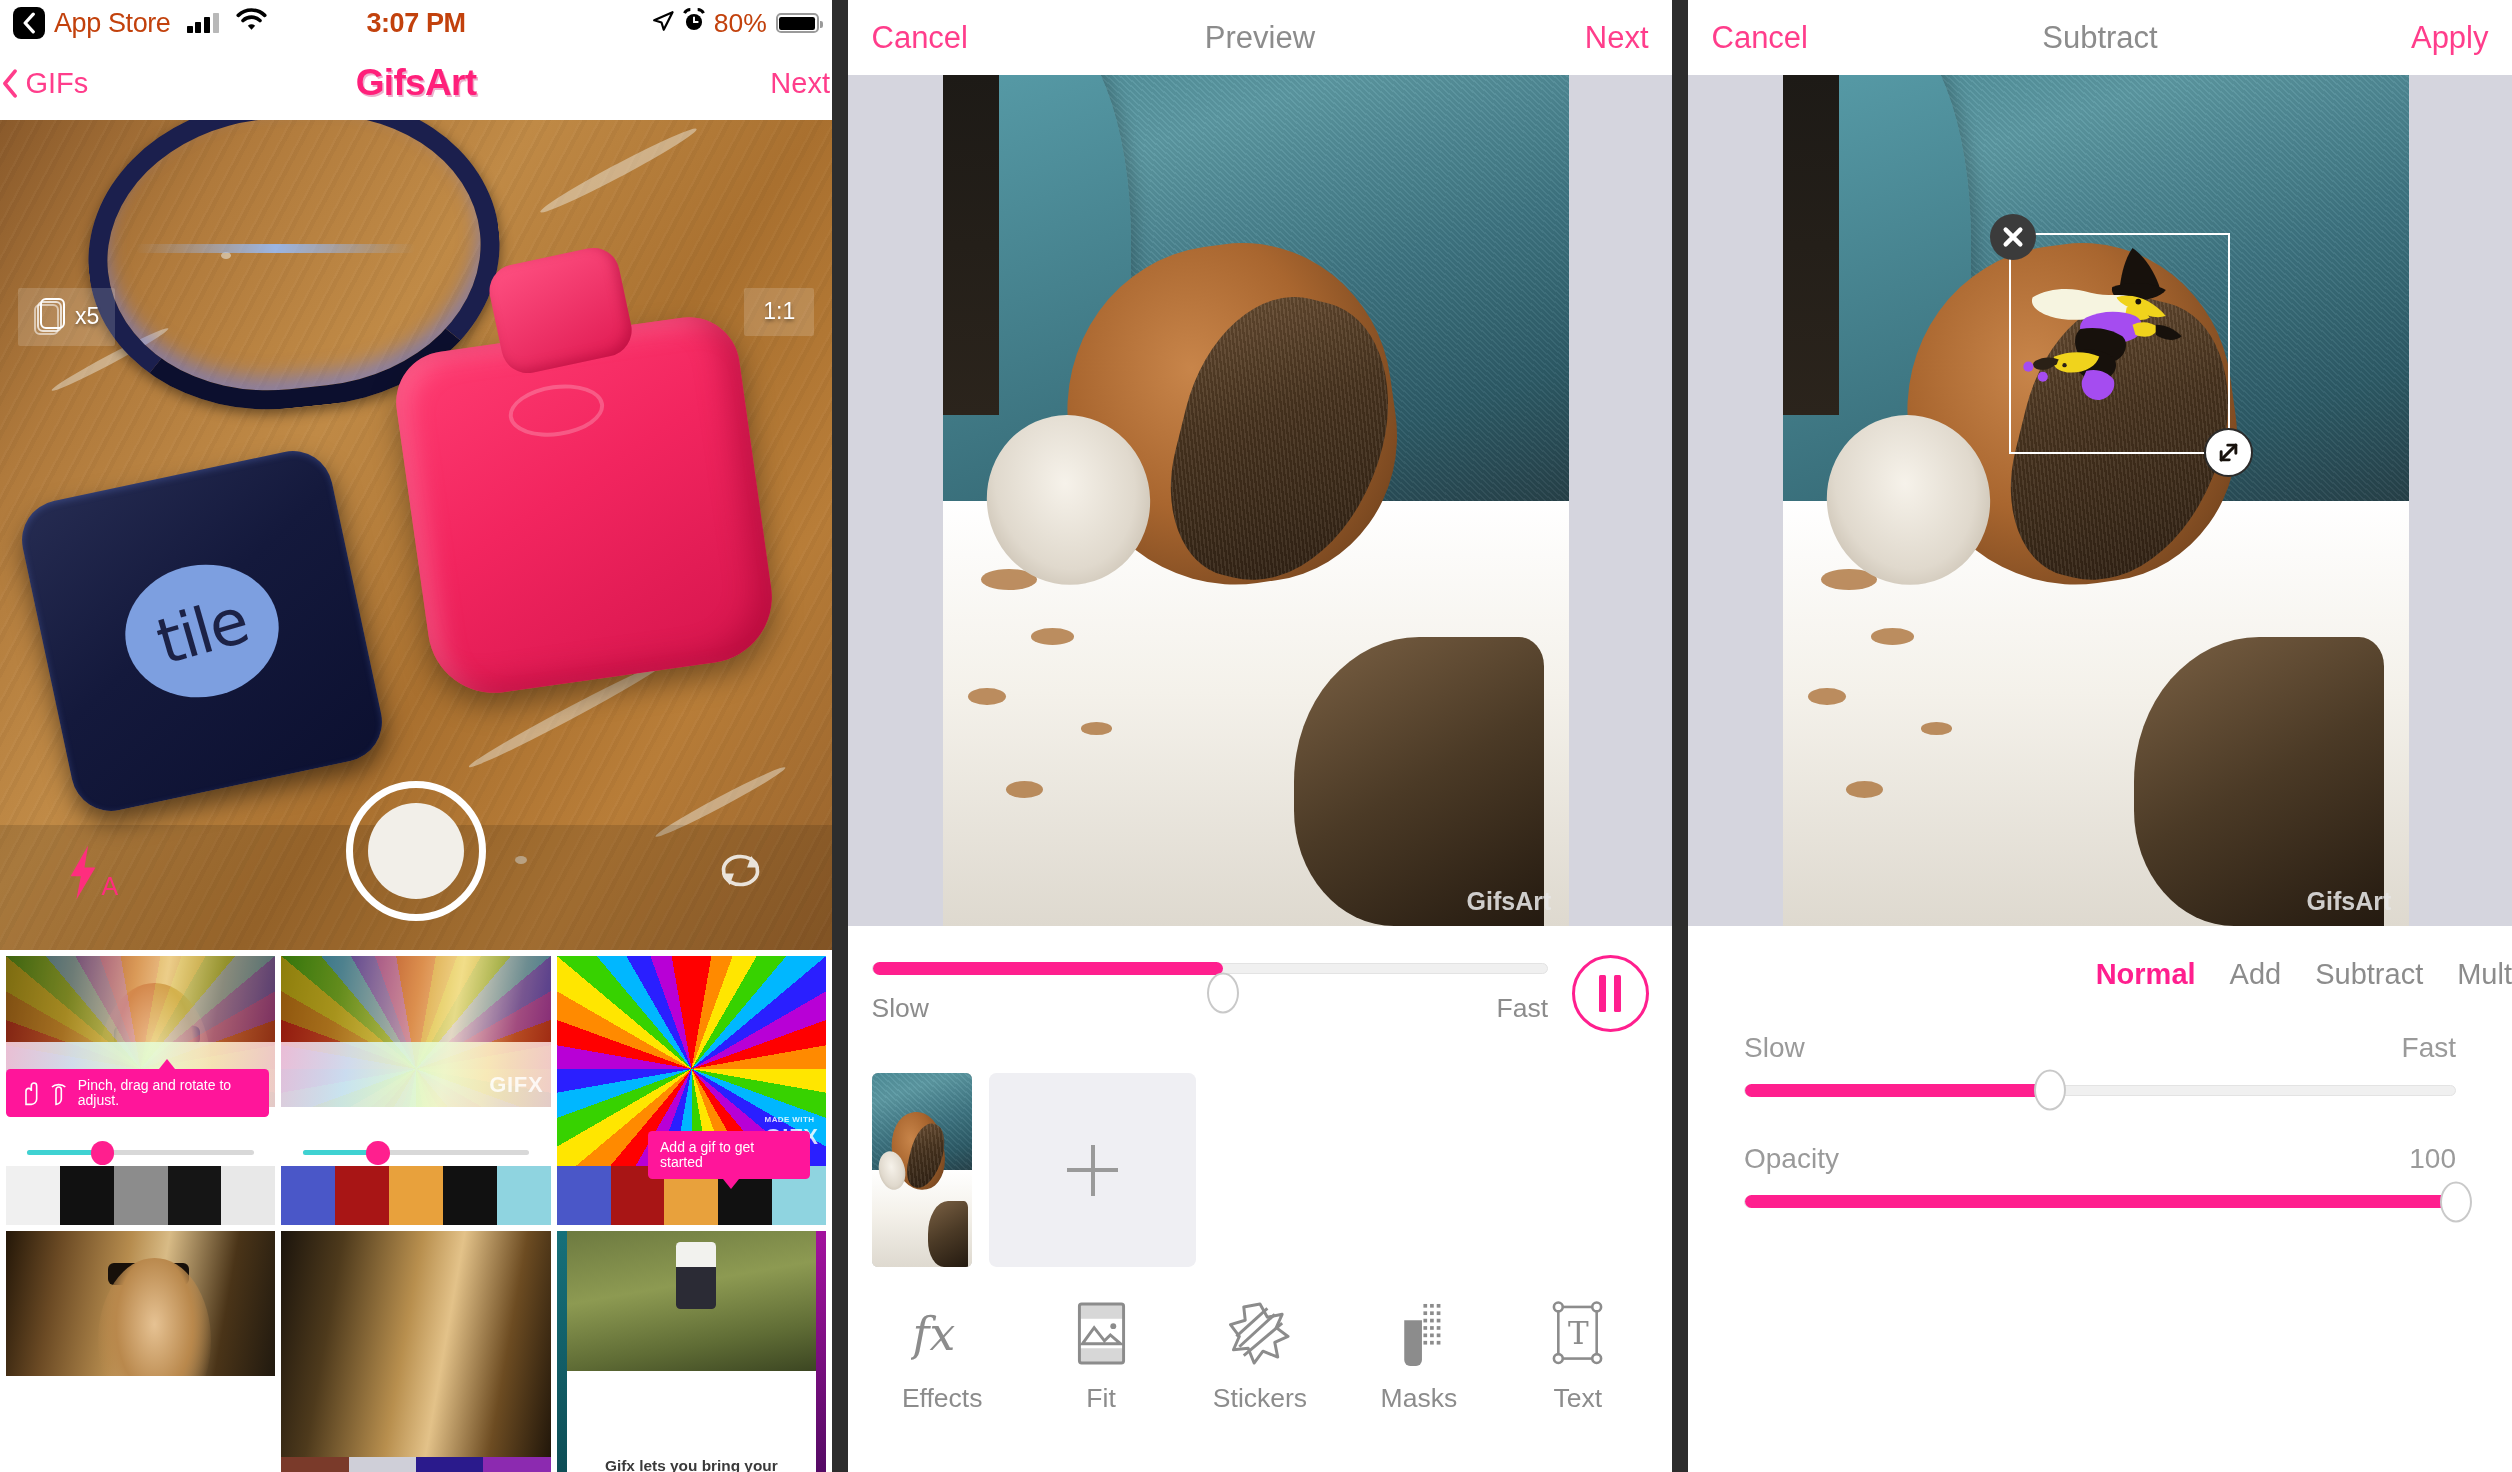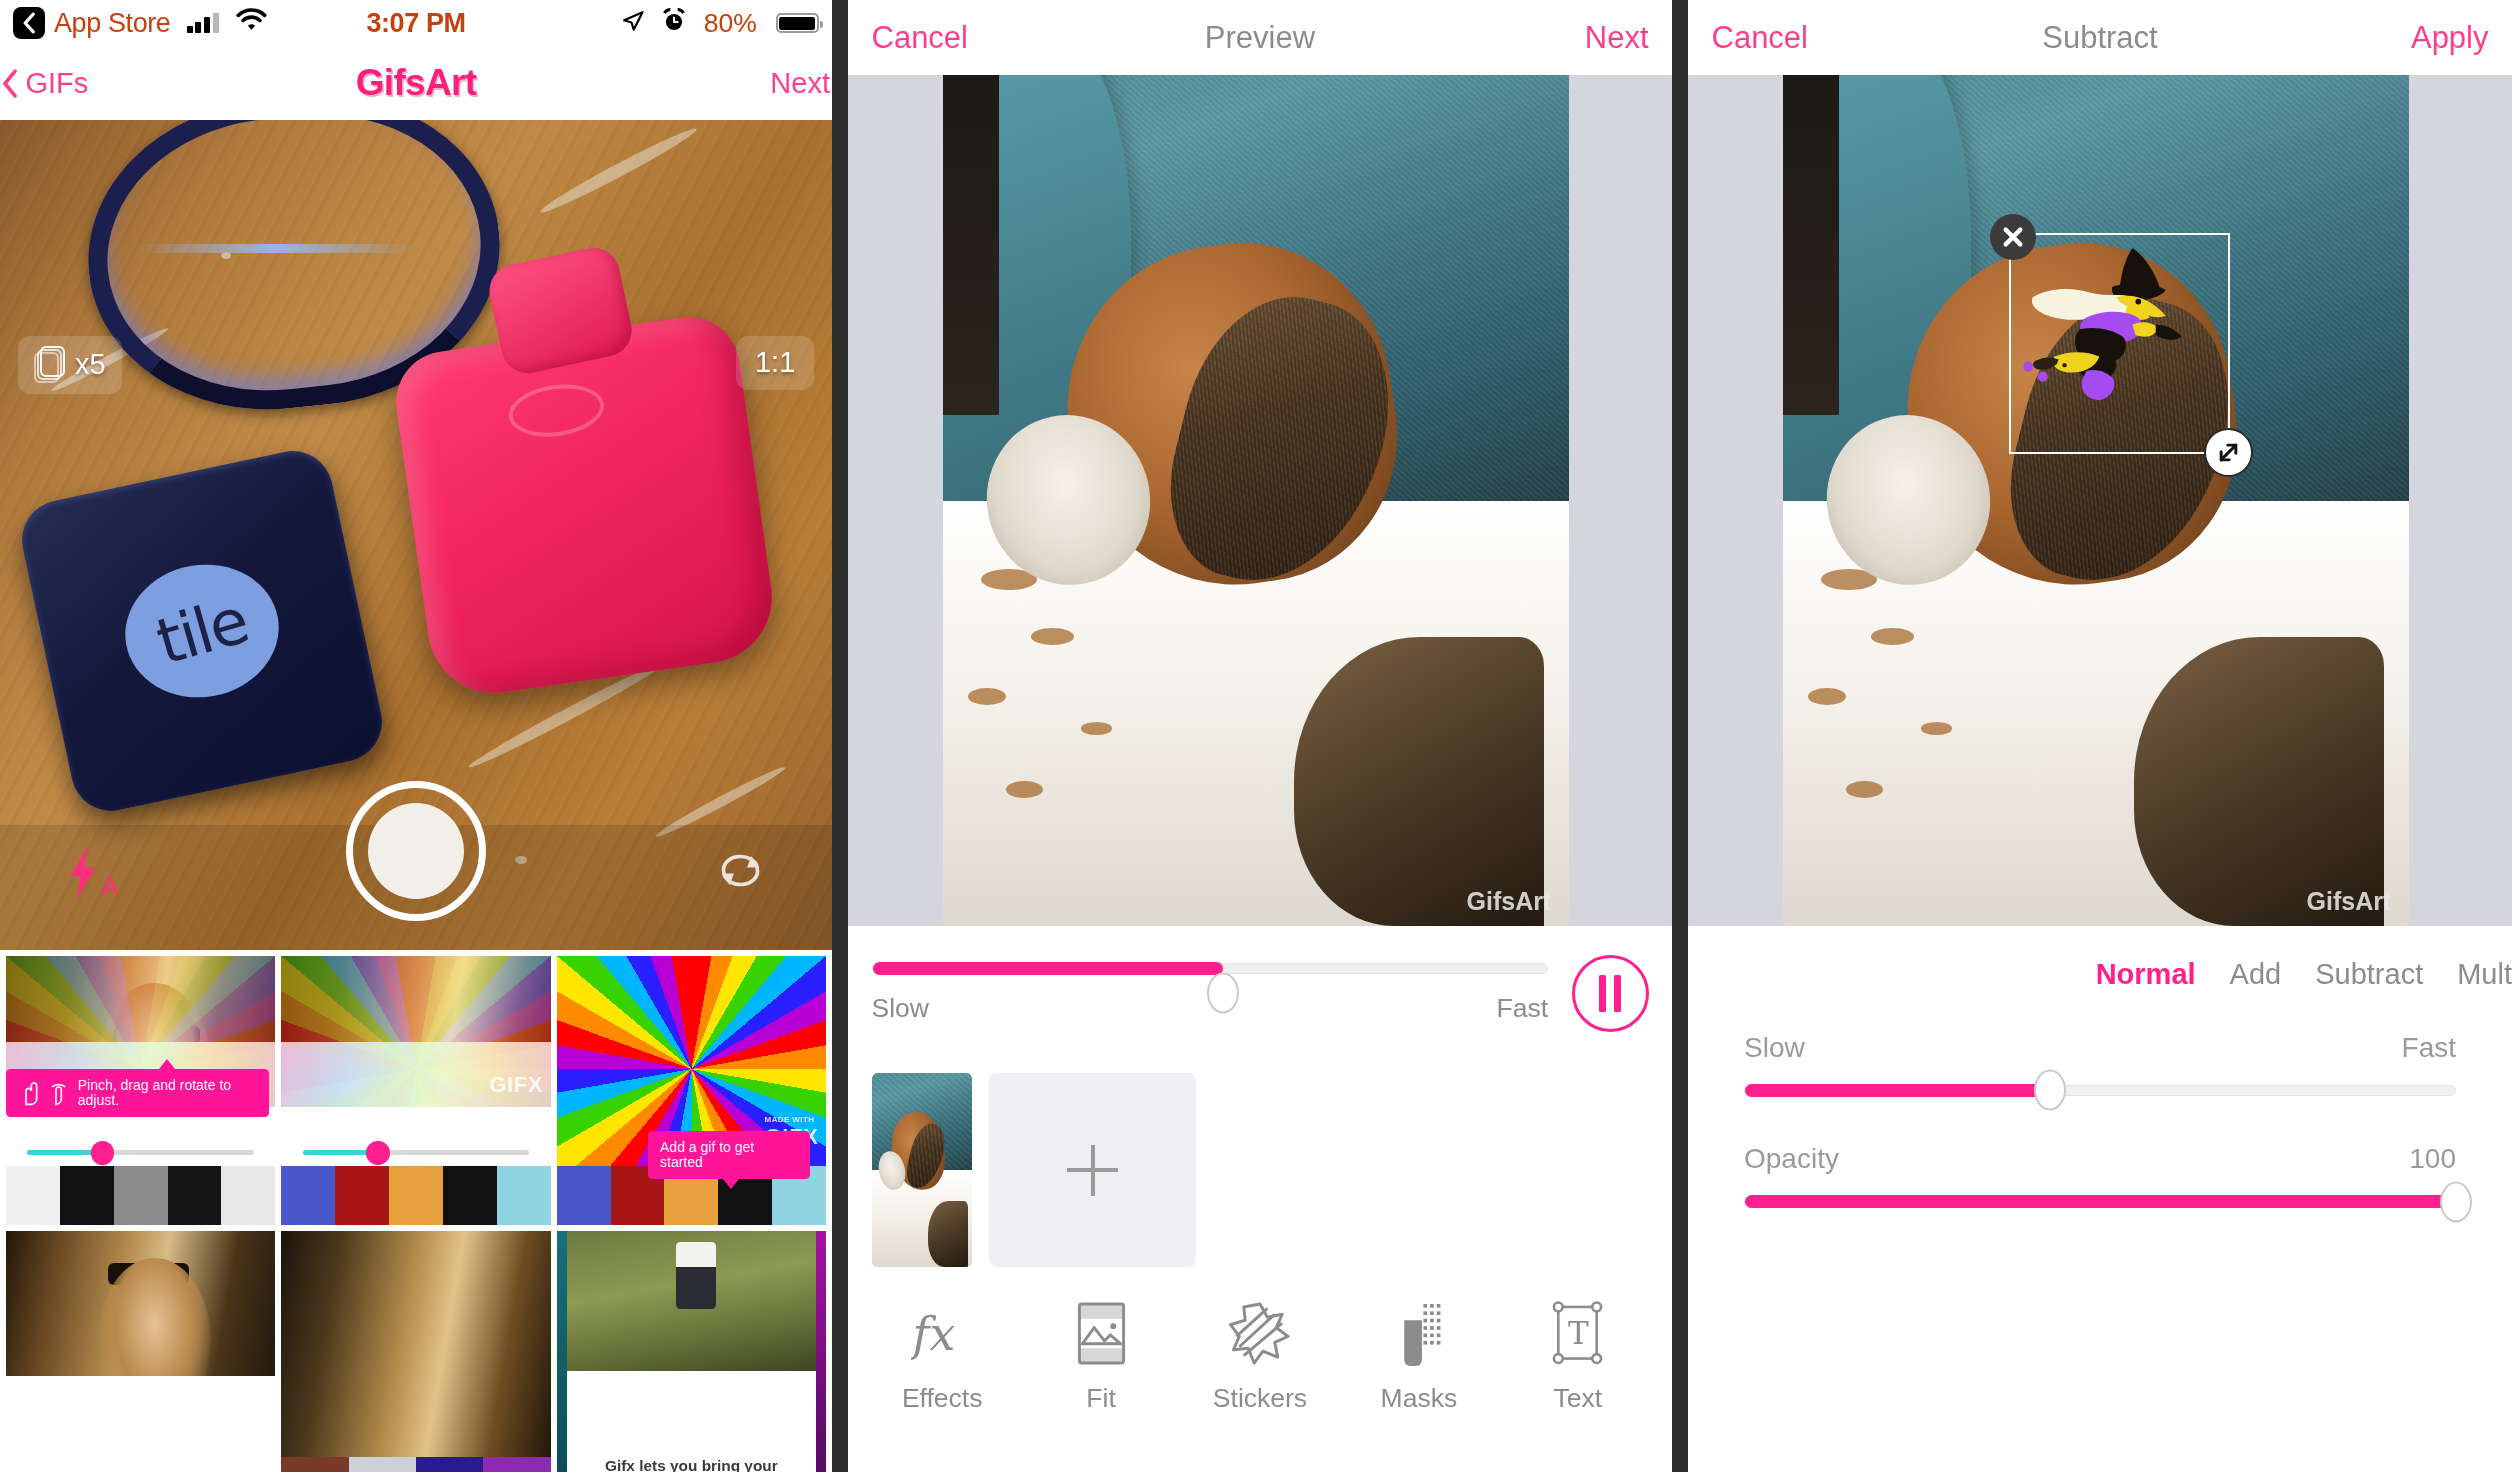--- a/index.html
+++ b/index.html
@@ -33,21 +33,21 @@
   .sig { display:flex; align-items:flex-end; gap:2.9px; height:20.6px; margin-left:7.4px;}
   .sig i { width:5.9px; background:#000; display:block; border-radius:0.7px;}
   .sig i:nth-child(1){height:7.4px;} .sig i:nth-child(2){height:11.8px;}
   .sig i:nth-child(3){height:16px;} .sig i:nth-child(4){height:20.6px;background:#b8b8b8;}
   .wifi { margin-left: 8.8px; }
   .sb-center {
     position: absolute; left: 0; right: 0; text-align: center;
     font-size: 27px; font-weight: 600; letter-spacing: -0.4px; pointer-events:none;
   }
   .sb-right {
-    margin-left: auto; display: flex; align-items: center; gap: 19px;
+    margin-left: auto; display: flex; align-items: center; gap: 9px;
     font-size: 26.5px; position: relative; z-index: 2;
   }
   .batt {
     width: 43px; height: 20px; border: 2.2px solid #9a9a9a; border-radius: 5.1px;
     position: relative; padding: 1.5px;
   }
   .batt::after {
     content:''; position:absolute; right:-6.6px; top:5.9px; width:3.7px; height:7.4px;
     background:#9a9a9a; border-radius: 0 2.2px 2.2px 0;
   }
@@ -120,23 +120,23 @@
     background:linear-gradient(160deg,#ff5182,#e01a52); border-radius:26.5px;
     transform:rotate(-4deg); box-shadow: inset -4.4px -4.4px 11.8px rgba(150,0,45,.4);
   }
   .airpods-ring {
     position:absolute; left:110px; top:49px; width:96px; height:51px;
     border:4.4px solid rgba(255,255,255,.22); border-radius:50%;
   }
 
   
   .cam-chip {
-    position:absolute; background:rgba(255,255,255,.16); border-radius:12px;
+    position:absolute; background:rgba(255,255,255,.16); border-radius:2px;
     color:#fff; display:flex; align-items:center; gap:10.3px;
-    padding:10.3px 16px; font-size:29px; text-shadow:0 1.5px 3.7px rgba(0,0,0,.4);margin-top:48px;
+    padding:10.3px 16px; font-size:23px; text-shadow:0 1.5px 3.7px rgba(0,0,0,.4);
   }
   .chip-burst { left:17.7px; top:168px; }
   .chip-ratio { right:17.7px; top:168px; padding:10.3px 19px; }
   .stack-ico { position:relative; width:31px; height:37px; }
   .stack-ico i { position:absolute; border:2.9px solid #fff; border-radius:5.9px; width:25px; height:31px; }
   .stack-ico i:nth-child(1){ left:0; top:5.9px; opacity:.55;}
   .stack-ico i:nth-child(2){ left:2.9px; top:2.9px; opacity:.75;}
   .stack-ico i:nth-child(3){ left:5.9px; top:0; }
 
   .cam-bottombar { position:absolute; left:0; right:0; bottom:0; height:125px; background:rgba(0,0,0,.12); }

